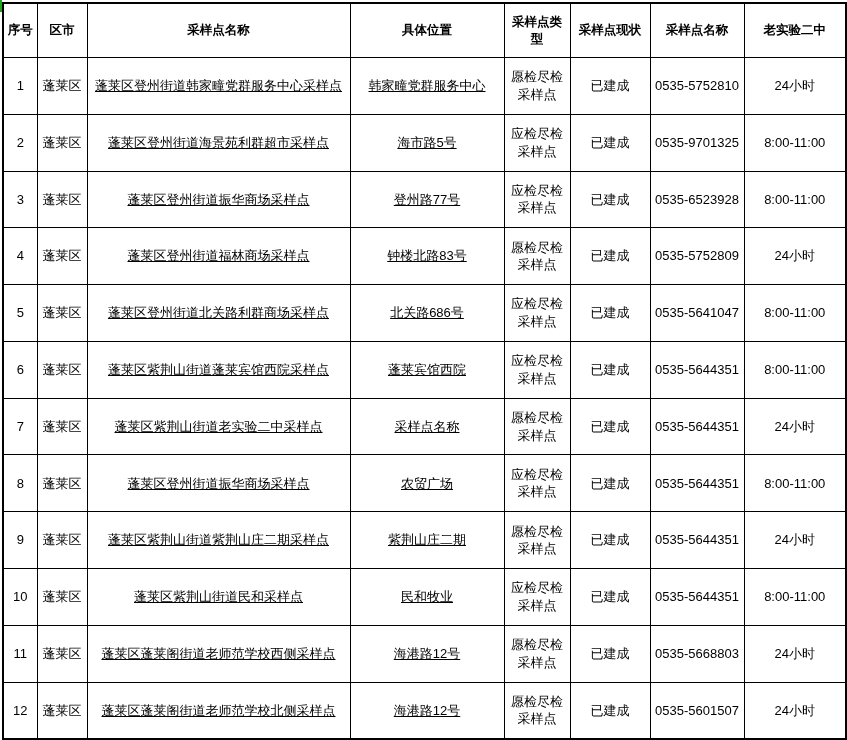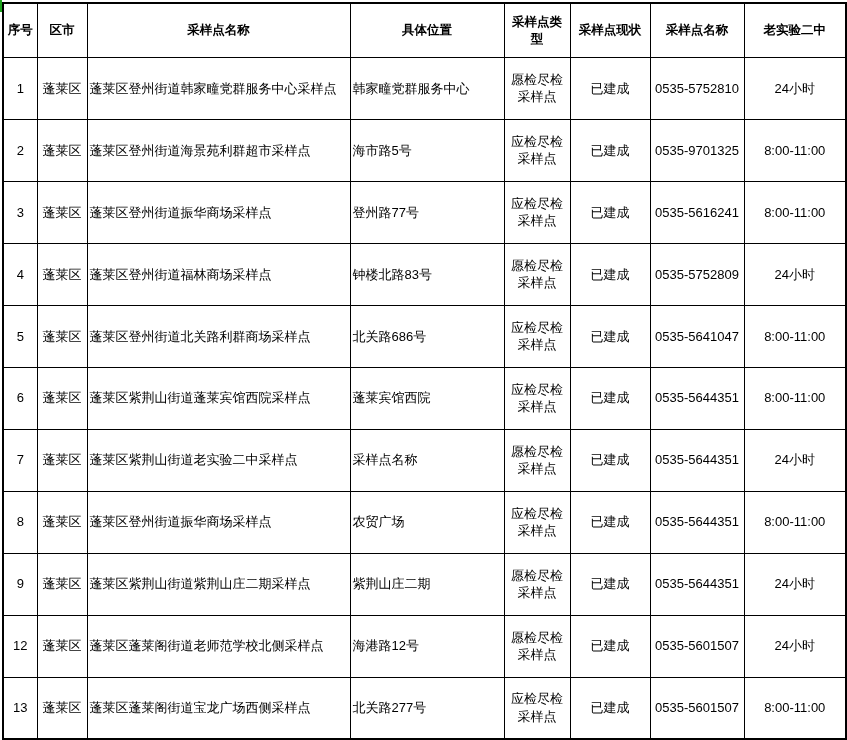--- a/index.html
+++ b/index.html
@@ -53,21 +53,21 @@
   table.sampling th {
     font-weight: bold;
     font-size: 12.5px;
     text-align: center;
     height: 51px;
   }
   table.sampling tbody tr {
     height: 52px;
   }
   td.c { text-align: center; }
-  td.l { text-align: left; padding-left: 4px; padding-right: 3px; }
+  td.l { text-align: center; padding-left: 4px; padding-right: 3px; text-decoration: underline; }
 </style>
 </head>
 <body>
 
 <div class="page">
   <div class="green-artifact"></div>
 
   <table class="sampling">
     <colgroup>
       <col style="width:34px">
@@ -112,21 +112,21 @@
           <td class="c">0535-9701325</td>
           <td class="c">8:00-11:00</td>
         </tr>
         <tr>
           <td class="c">3</td>
           <td class="c">蓬莱区</td>
           <td class="l">蓬莱区登州街道振华商场采样点</td>
           <td class="l">登州路77号</td>
           <td class="c">应检尽检采样点</td>
           <td class="c">已建成</td>
-          <td class="c">0535-5616241</td>
+          <td class="c">0535-6523928</td>
           <td class="c">8:00-11:00</td>
         </tr>
         <tr>
           <td class="c">4</td>
           <td class="c">蓬莱区</td>
           <td class="l">蓬莱区登州街道福林商场采样点</td>
           <td class="l">钟楼北路83号</td>
           <td class="c">愿检尽检采样点</td>
           <td class="c">已建成</td>
           <td class="c">0535-5752809</td>
@@ -176,34 +176,44 @@
           <td class="c">9</td>
           <td class="c">蓬莱区</td>
           <td class="l">蓬莱区紫荆山街道紫荆山庄二期采样点</td>
           <td class="l">紫荆山庄二期</td>
           <td class="c">愿检尽检采样点</td>
           <td class="c">已建成</td>
           <td class="c">0535-5644351</td>
           <td class="c">24小时</td>
         </tr>
         <tr>
+          <td class="c">10</td>
+          <td class="c">蓬莱区</td>
+          <td class="l">蓬莱区紫荆山街道民和采样点</td>
+          <td class="l">民和牧业</td>
+          <td class="c">应检尽检采样点</td>
+          <td class="c">已建成</td>
+          <td class="c">0535-5644351</td>
+          <td class="c">8:00-11:00</td>
+        </tr>
+        <tr>
+          <td class="c">11</td>
+          <td class="c">蓬莱区</td>
+          <td class="l">蓬莱区蓬莱阁街道老师范学校西侧采样点</td>
+          <td class="l">海港路12号</td>
+          <td class="c">愿检尽检采样点</td>
+          <td class="c">已建成</td>
+          <td class="c">0535-5668803</td>
+          <td class="c">24小时</td>
+        </tr>
+        <tr>
           <td class="c">12</td>
           <td class="c">蓬莱区</td>
           <td class="l">蓬莱区蓬莱阁街道老师范学校北侧采样点</td>
           <td class="l">海港路12号</td>
           <td class="c">愿检尽检采样点</td>
           <td class="c">已建成</td>
           <td class="c">0535-5601507</td>
           <td class="c">24小时</td>
-        </tr>
-        <tr>
-          <td class="c">13</td>
-          <td class="c">蓬莱区</td>
-          <td class="l">蓬莱区蓬莱阁街道宝龙广场西侧采样点</td>
-          <td class="l">北关路277号</td>
-          <td class="c">应检尽检采样点</td>
-          <td class="c">已建成</td>
-          <td class="c">0535-5601507</td>
-          <td class="c">8:00-11:00</td>
         </tr>
       </tbody>
   </table>
 </div>
 
 </body></html>

